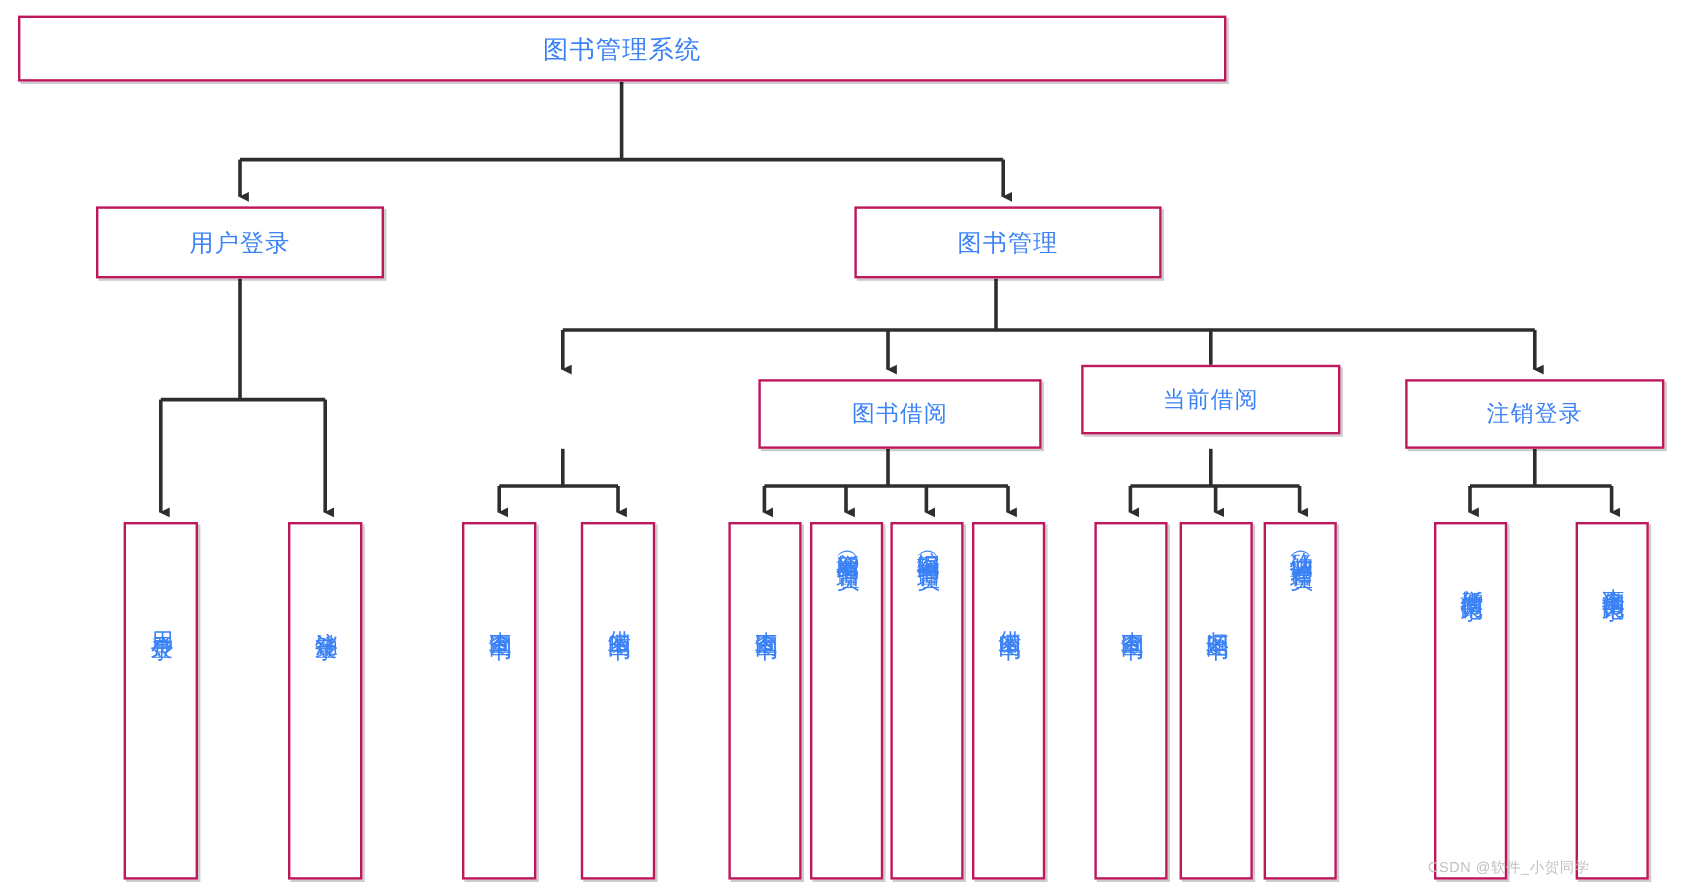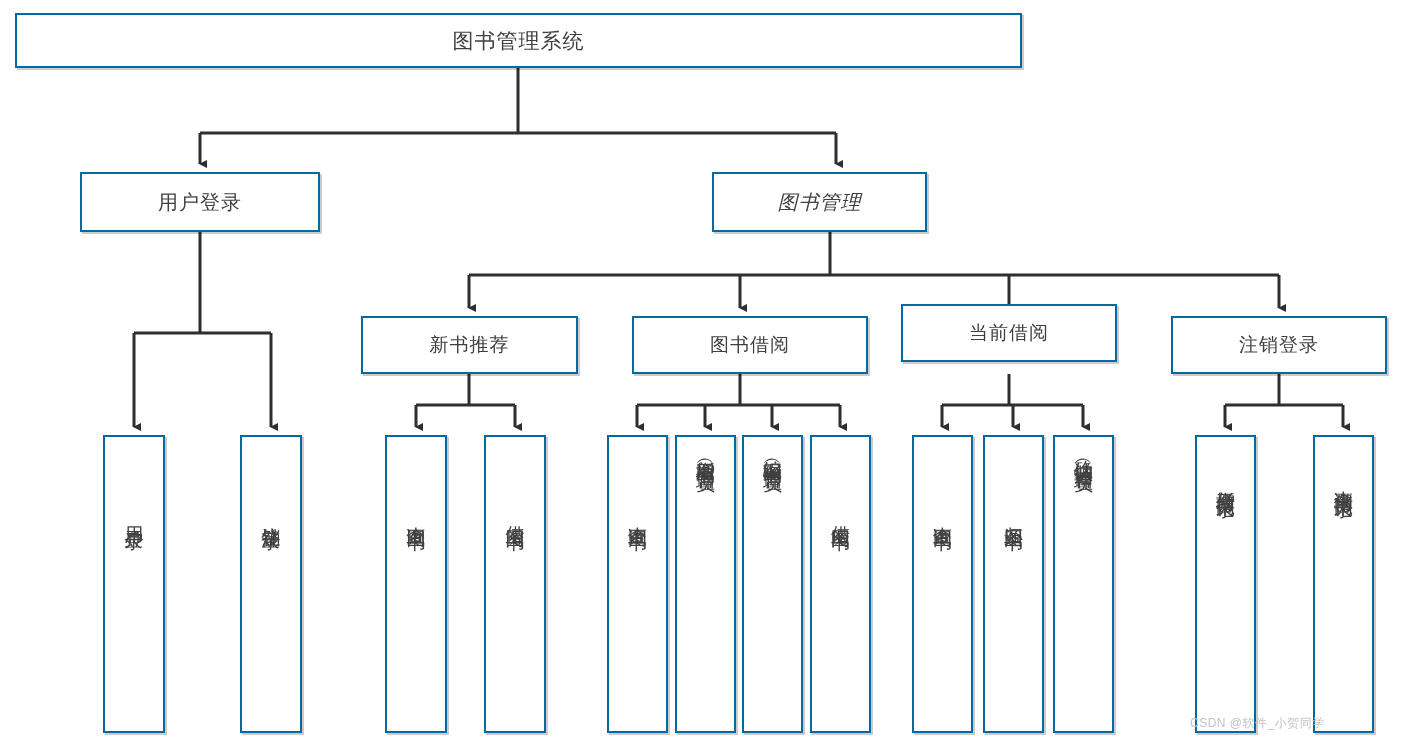--- a/index.html
+++ b/index.html
@@ -20,26 +20,26 @@
     position: absolute;
     left: 0;
     top: 0;
     width: 1405px;
     height: 747px;
     pointer-events: none;
   }
   .node {
     position: absolute;
     box-sizing: border-box;
-    border: 2px solid #0369a1;
+    border: 2px solid #be185d;
     background: #ffffff;
     display: flex;
     align-items: center;
     justify-content: center;
-    color: #404040;
+    color: #3b82f6;
     box-shadow: 2px 2px 0 rgba(0,0,0,0.20);
   }
   .node.root {
     font-size: 21px;
   }
   .node.level2 {
     font-size: 20px;
   }
   .node.level3 {
     font-size: 19px;
@@ -126,27 +126,24 @@
     </g>
   </svg>
 
   <div class="node root" style="left:15px;top:13px;width:1007px;height:55px;">
     <span class="htext">图书管理系统</span>
   </div>
 
   <div class="node level2" style="left:80px;top:172px;width:240px;height:60px;">
     <span class="htext">用户登录</span>
   </div>
-  <div class="node level2" style="left:712px;top:172px;width:215px;height:60px;font-style:italic;">
+  <div class="node level2" style="left:712px;top:172px;width:256px;height:60px;">
     <span class="htext">图书管理</span>
   </div>
 
-  <div class="node level3" style="left:361px;top:316px;width:217px;height:58px;">
-    <span class="htext">新书推荐</span>
-  </div>
   <div class="node level3" style="left:632px;top:316px;width:236px;height:58px;">
     <span class="htext">图书借阅</span>
   </div>
   <div class="node level3" style="left:901px;top:304px;width:216px;height:58px;justify-content:center;">
     <span class="htext">当前借阅</span>
   </div>
   <div class="node level3" style="left:1171px;top:316px;width:216px;height:58px;">
     <span class="htext">注销登录</span>
   </div>
 

